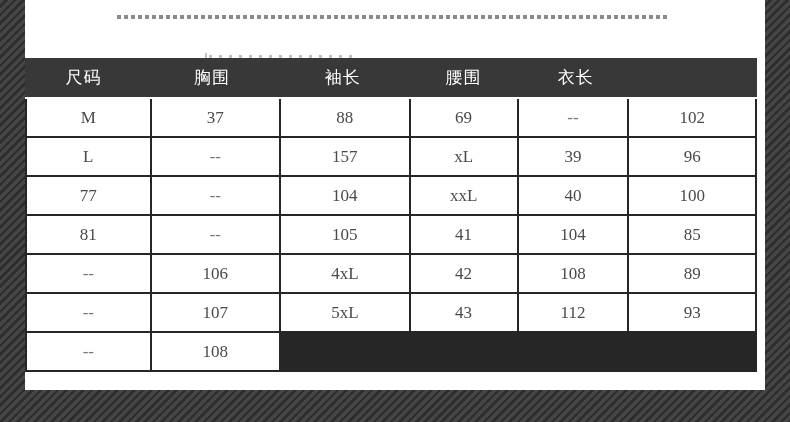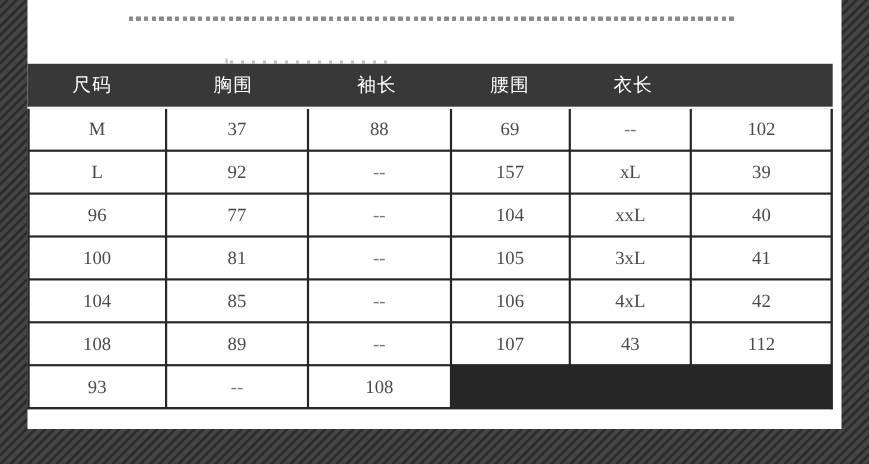--- a/index.html
+++ b/index.html
@@ -96,47 +96,46 @@
         <div class="th">衣长</div>
       </div>
     <div class="tbody" id="tbody">
         <div class="td">M</div>
         <div class="td">37</div>
         <div class="td">88</div>
         <div class="td">69</div>
         <div class="td placeholder">--</div>
         <div class="td">102</div>
         <div class="td">L</div>
-        <div class="td">92</div>
         <div class="td placeholder">--</div>
         <div class="td">157</div>
         <div class="td">xL</div>
         <div class="td">39</div>
         <div class="td">96</div>
         <div class="td">77</div>
         <div class="td placeholder">--</div>
         <div class="td">104</div>
         <div class="td">xxL</div>
         <div class="td">40</div>
         <div class="td">100</div>
         <div class="td">81</div>
         <div class="td placeholder">--</div>
         <div class="td">105</div>
-        <div class="td">3xL</div>
         <div class="td">41</div>
         <div class="td">104</div>
         <div class="td">85</div>
         <div class="td placeholder">--</div>
         <div class="td">106</div>
         <div class="td">4xL</div>
         <div class="td">42</div>
         <div class="td">108</div>
         <div class="td">89</div>
         <div class="td placeholder">--</div>
         <div class="td">107</div>
+        <div class="td">5xL</div>
         <div class="td">43</div>
         <div class="td">112</div>
         <div class="td">93</div>
         <div class="td placeholder">--</div>
         <div class="td">108</div>
       </div>
   </div>
 </div>
 
 </body></html>

